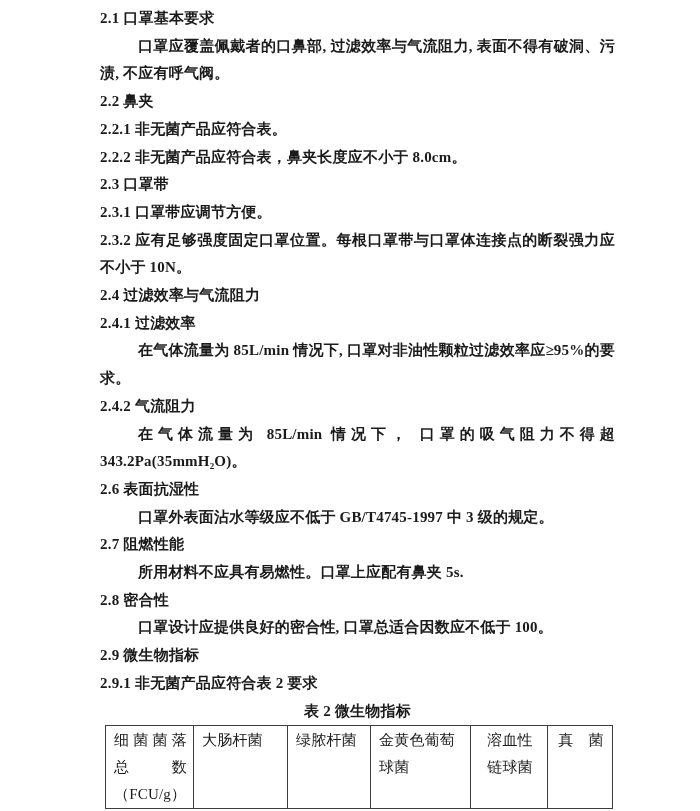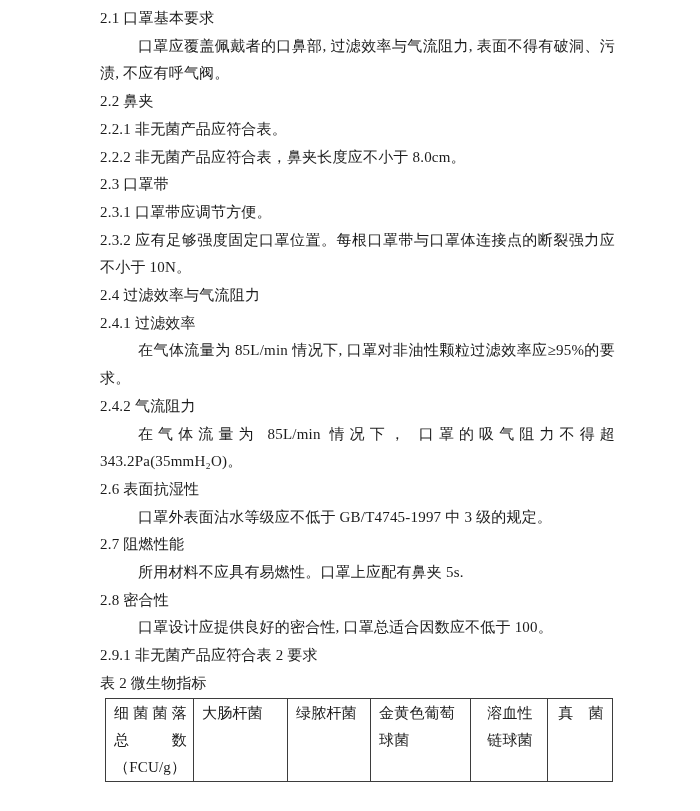--- a/index.html
+++ b/index.html
@@ -6,23 +6,24 @@
   body{
     width:700px;height:811px;overflow:hidden;
     background:#ffffff;color:#1b1b1b;
     font-family:"Liberation Serif","DejaVu Serif",serif;
   }
   .doc{padding:5px 85px 0 100px;}
   .line{
     font-size:15px;line-height:27.7px;
     text-align:justify;letter-spacing:0.2px;
     text-indent:0;
+    font-weight:bold;
   }
   .p{text-indent:38px;}
-  .caption{text-align:left;text-indent:0;}
+  .caption{text-align:center;text-indent:0;}
   table.micro{
     border-collapse:collapse;table-layout:fixed;
     margin-left:5px;width:507px;
   }
   table.micro th{
     border:1px solid #3d3d3d;
     font-weight:normal;font-size:15px;line-height:27px;
     vertical-align:top;height:54px;padding:1px 6px 0 8px;
     overflow:hidden;letter-spacing:0.2px;
   }
@@ -47,20 +48,21 @@
   <div class="line">2.4.1 过滤效率</div>
   <div class="line p">在气体流量为 85L/min 情况下, 口罩对非油性颗粒过滤效率应≥95%的要求。</div>
   <div class="line">2.4.2 气流阻力</div>
   <div class="line p">在气体流量为 85L/min 情况下， 口罩的吸气阻力不得超 343.2Pa(35mmH₂O)。</div>
   <div class="line">2.6 表面抗湿性</div>
   <div class="line p">口罩外表面沾水等级应不低于 GB/T4745-1997 中 3 级的规定。</div>
   <div class="line">2.7 阻燃性能</div>
   <div class="line p">所用材料不应具有易燃性。口罩上应配有鼻夹 5s.</div>
   <div class="line">2.8 密合性</div>
   <div class="line p">口罩设计应提供良好的密合性, 口罩总适合因数应不低于 100。</div>
+  <div class="line">2.9 微生物指标</div>
   <div class="line">2.9.1 非无菌产品应符合表 2 要求</div>
 
   <div class="line caption">表 2 微生物指标</div>
 
   <table class="micro">
     <colgroup>
       <col style="width:88px">
         <col style="width:94px">
         <col style="width:83px">
       <col style="width:100px">

